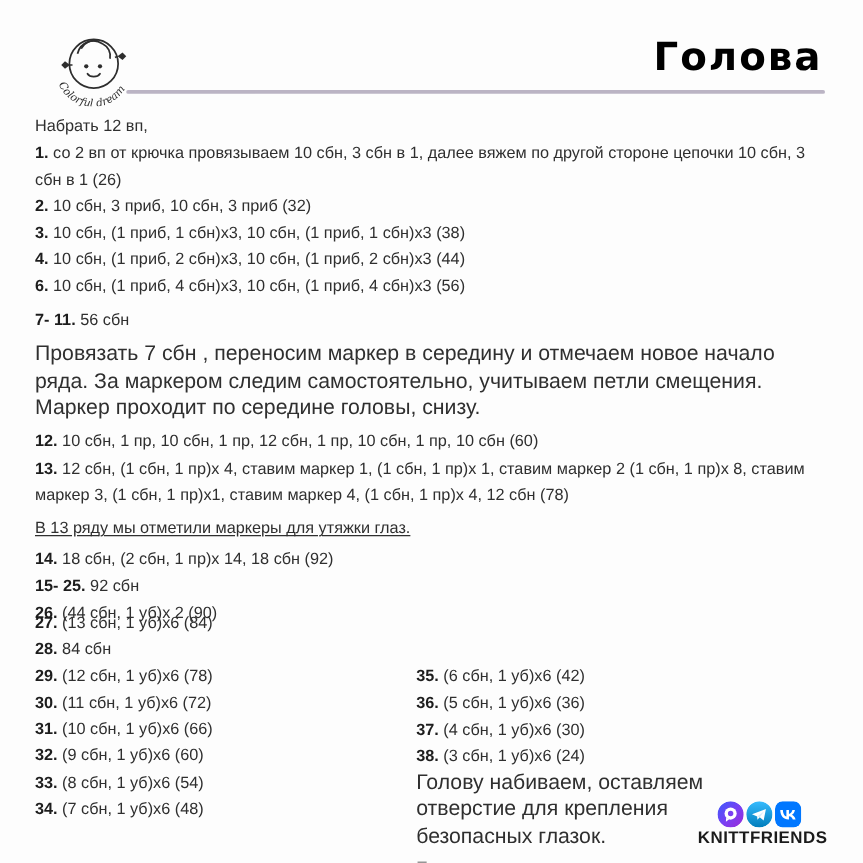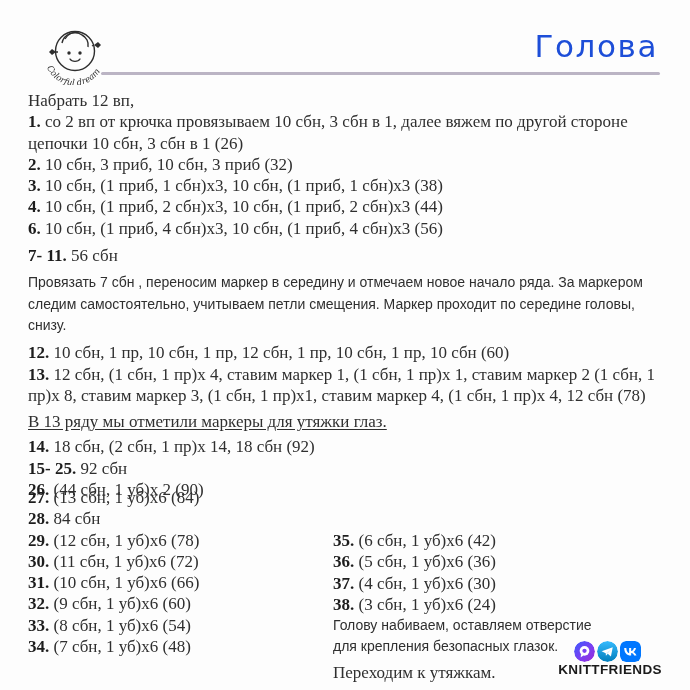--- a/index.html
+++ b/index.html
@@ -38,22 +38,22 @@
     height: 58px;
   }
   .logo svg { display: block; }
 
   .doc-title {
     position: absolute;
     right: 32px;
     top: 28px;
     font-size: 31px;
     letter-spacing: 1.6px;
-    color: #1d4ed8;
-    font-weight: 400;
+    color: #000000;
+    font-weight: 700;
     font-family: "DejaVu Sans", sans-serif;
     white-space: nowrap;
   }
   .header-rule {
     position: absolute;
     left: 101px;
     top: 72px;
     width: 559px;
     height: 3px;
     background: #bbb4c4;
@@ -61,33 +61,32 @@
   }
 
   
   .content {
     position: absolute;
     left: 28px;
     top: 90px;
     width: 636px;
   }
   .line {
-    font-size: 17px;
+    font-size: 13px;
     line-height: 21.3px;
     color: #2f2f2f;
     white-space: pre-wrap;
     margin: 0;
-    font-family: Liberation Serif, serif;
   }
   .line .num {
     font-weight: bold;
     color: #1d1d1d;
   }
   .para {
-    font-size: 14px;
+    font-size: 17px;
     line-height: 21.3px;
     color: #2f2f2f;
     margin: 0;
     width: 632px;
   }
   .underlined {
     text-decoration: underline;
     text-underline-offset: 2px;
     text-align: center;
   }

